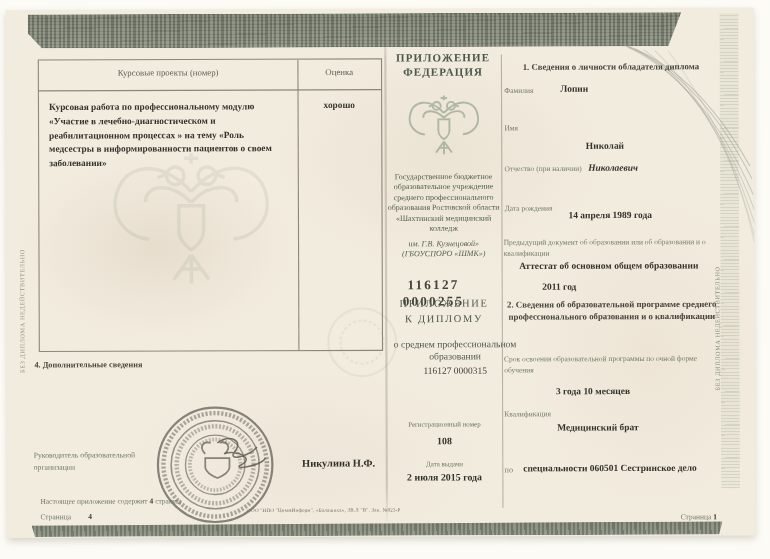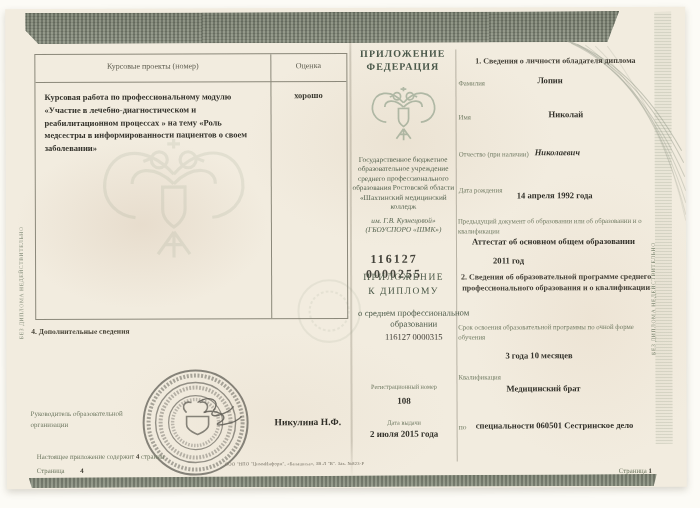--- a/index.html
+++ b/index.html
@@ -201,30 +201,30 @@
       <div class="blankno">116127 0000315</div>
     </div>
     <div class="abs reglabel">Регистрационный номер</div>
     <div class="abs regno">108</div>
     <div class="abs datelabel">Дата выдачи</div>
     <div class="abs dateval">2 июля 2015 года</div>
 
     <div class="abs s-title r1">1. Сведения о личности обладателя диплома</div>
 
     <div class="abs lbl" style="left:453px;top:72px;">Фамилия</div>
-    <div class="abs val" style="left:532px;top:68px;">Лопин</div>
+    <div class="abs val" style="left:504px;top:68px;">Лопин</div>
 
     <div class="abs lbl" style="left:453px;top:106px;">Имя</div>
-    <div class="abs val" style="left:527px;top:102px;margin-left:16px;">Николай</div>
+    <div class="abs val" style="left:527px;top:120px;">Николай</div>
 
     <div class="abs lbl" style="left:453px;top:143px;">Отчество (при наличии)</div>
     <div class="abs val" style="left:529px;top:140px;font-style:italic;">Николаевич</div>
 
     <div class="abs lbl" style="left:453px;top:179px;">Дата рождения</div>
-    <div class="abs val" style="left:511px;top:183px;">14 апреля  1992 года</div>
+    <div class="abs val" style="left:511px;top:183px;">14 апреля  1989 года</div>
 
     <div class="abs lbl" style="left:452px;top:209px;width:192px;line-height:1.4;">Предыдущий документ об образовании или об образовании и о квалификации</div>
     <div class="abs val" style="left:466px;top:229px;">Аттестат об основном общем образовании</div>
     <div class="abs val" style="left:487px;top:248px;">2011 год</div>
 
     <div class="abs s-title r2">2. Сведения об образовательной программе среднего профессионального образования и о квалификации</div>
 
     <div class="abs lbl" style="left:452px;top:315px;width:190px;line-height:1.45;">Срок освоения образовательной программы по очной форме обучения</div>
     <div class="abs val" style="left:499px;top:343px;">3 года 10 месяцев</div>
 

